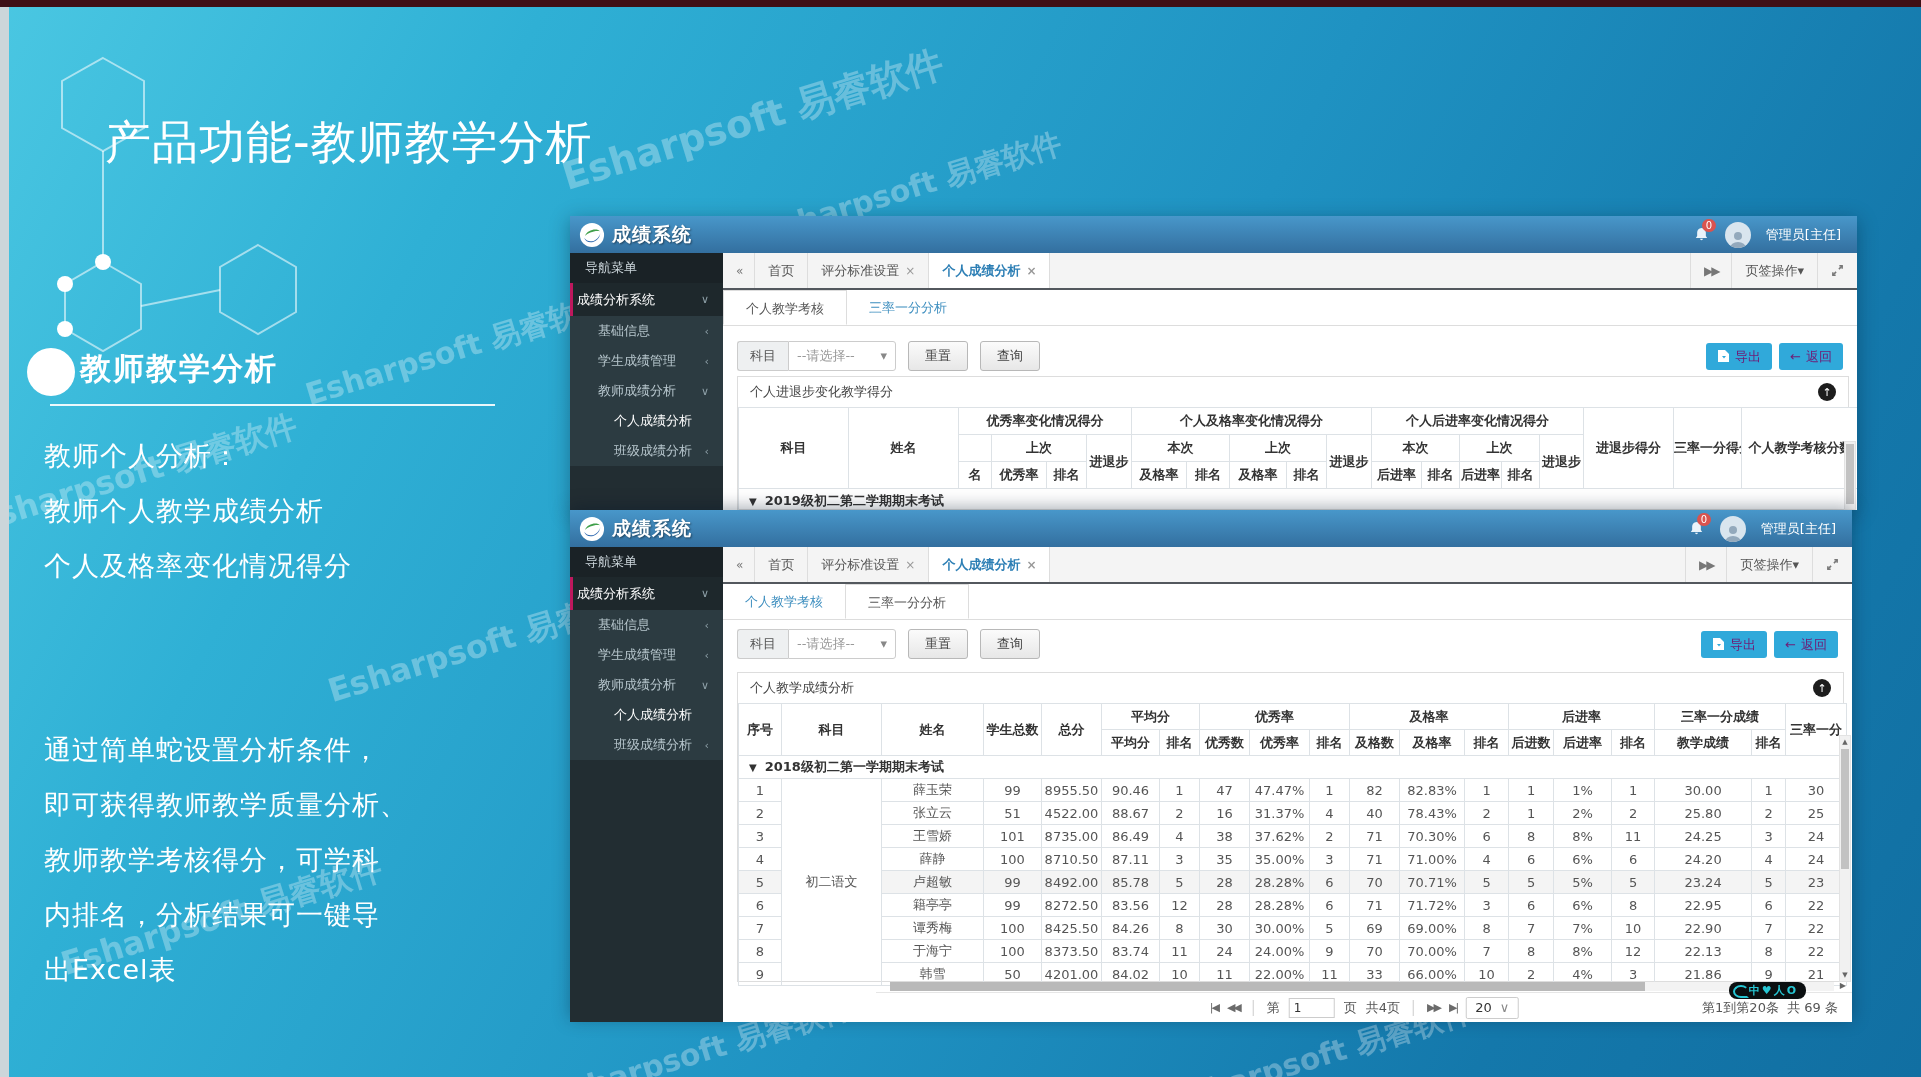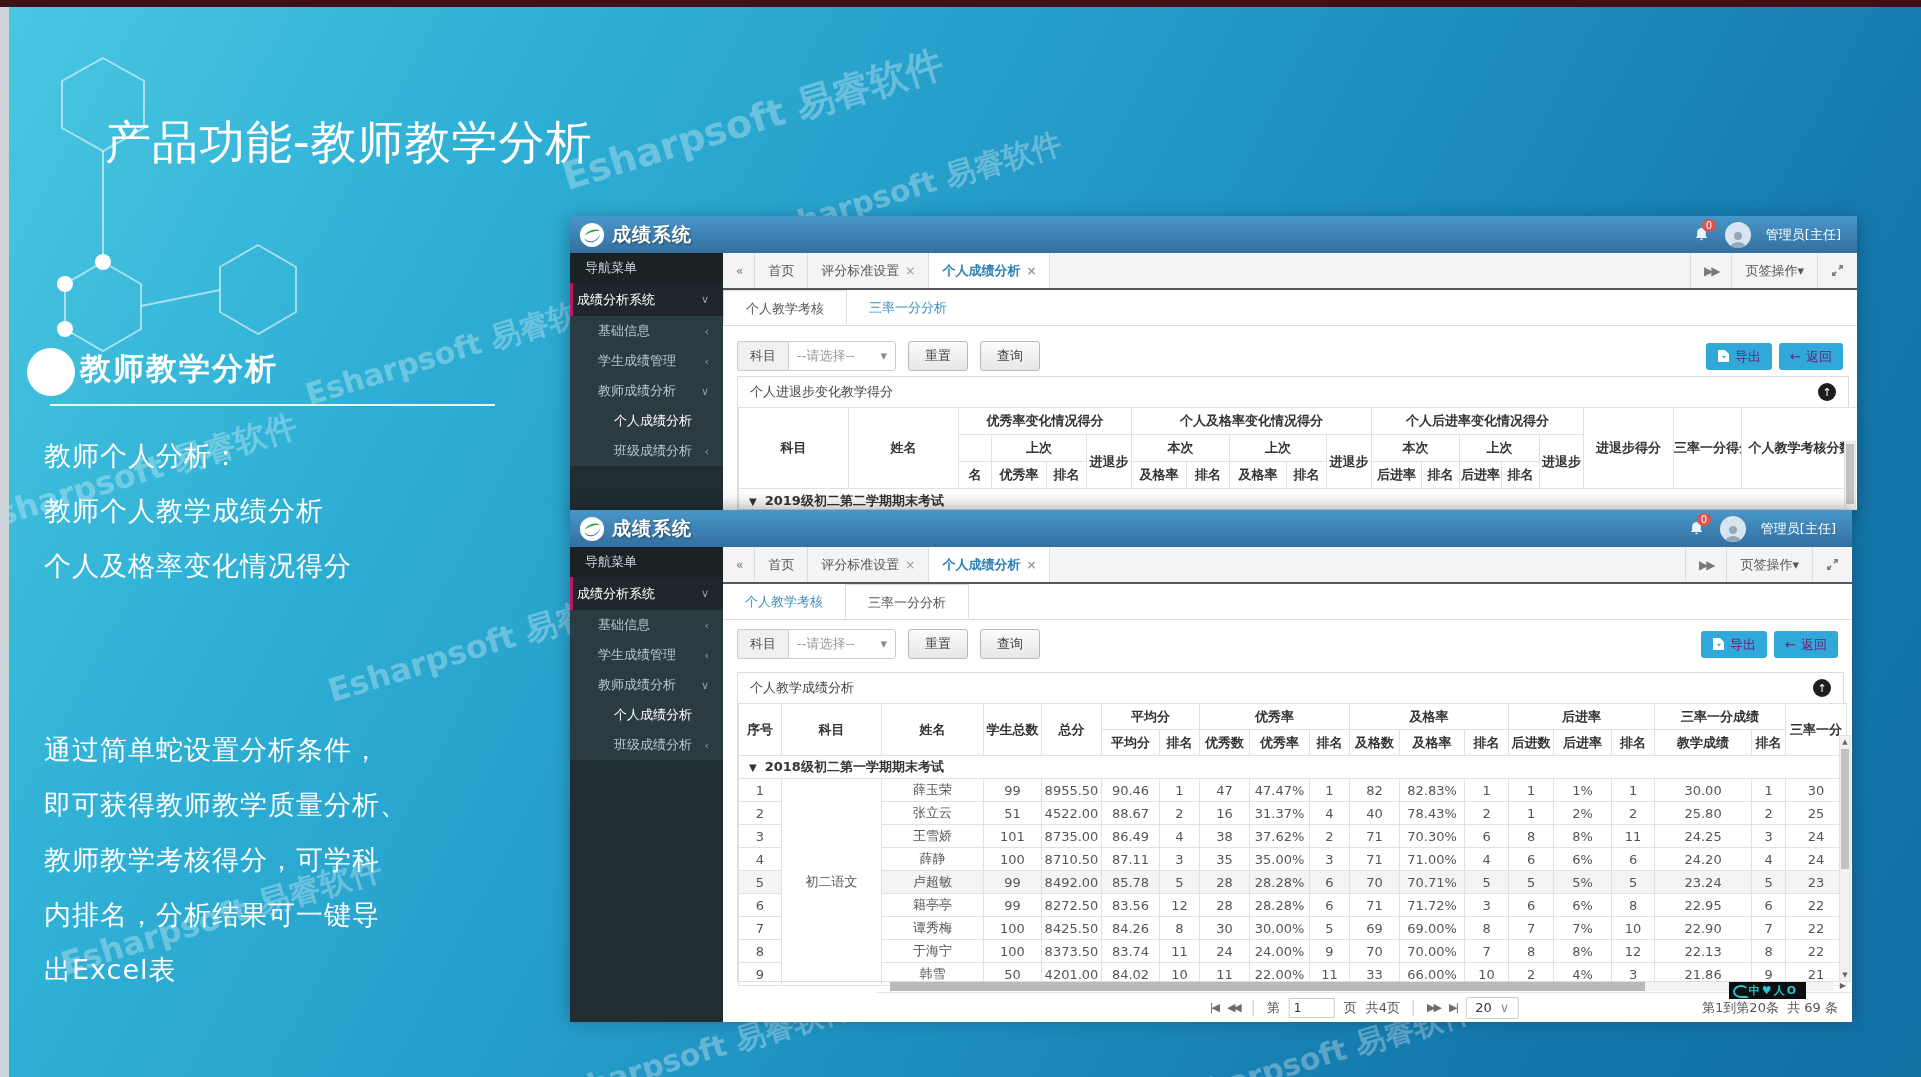--- a/index.html
+++ b/index.html
@@ -102,21 +102,21 @@
   .hscroll{position:absolute;left:167px;right:18px;bottom:31px;height:9px;background:#f3f3f3;z-index:3;}
   .hthumb{position:absolute;left:0;top:0;height:100%;width:80%;background:#b9b9b9;}
   .harr{position:absolute;right:-12px;top:-1px;font-size:8px;color:#666;}
   .pager{position:absolute;left:153px;right:0;bottom:0;height:30px;background:#fff;border-top:1px solid #e6e6e6;display:flex;align-items:center;color:#555;z-index:4;}
   .pg-center{position:absolute;left:50%;transform:translateX(-50%);display:flex;align-items:center;gap:9px;}
   .pg-btn{color:#6b6b6b;font-size:11px;letter-spacing:-2px;}
   .pg-sep{width:1px;height:16px;background:#ccc;margin:0 4px;}
   .pg-input{width:46px;height:20px;border:1px solid #ccc;font-size:12px;padding:0 4px;color:#333;}
   .pg-size{border:1px solid #ccc;border-radius:2px;padding:0 8px;line-height:20px;display:flex;gap:8px;color:#333;}
   .pg-right{position:absolute;right:14px;}
-  .rec-badge{position:absolute;right:46px;bottom:23px;background:#0b0f10;border-radius:0;padding:1px 8px 1px 20px;color:#27c7d4;font-size:11px;font-weight:bold;letter-spacing:2px;z-index:5;}
+  .rec-badge{position:absolute;right:46px;bottom:23px;background:#0b0f10;border-radius:8px;padding:1px 8px 1px 20px;color:#27c7d4;font-size:11px;font-weight:bold;letter-spacing:2px;z-index:5;}
   .rec-badge::before{content:"";position:absolute;left:4px;top:3px;width:12px;height:9px;border:2px solid #27c7d4;border-radius:50% 50% 0 50%;border-right-color:transparent;}
 
   .s1-vscroll{position:absolute;right:1px;top:188px;bottom:0;width:12px;background:#f1f1f1;border:1px solid #e3e3e3;z-index:3;}
 </style>
 </head>
 <body>
 
 <div class="slide">
   <div class="top-strip"></div>
   <div class="left-strip"></div>

